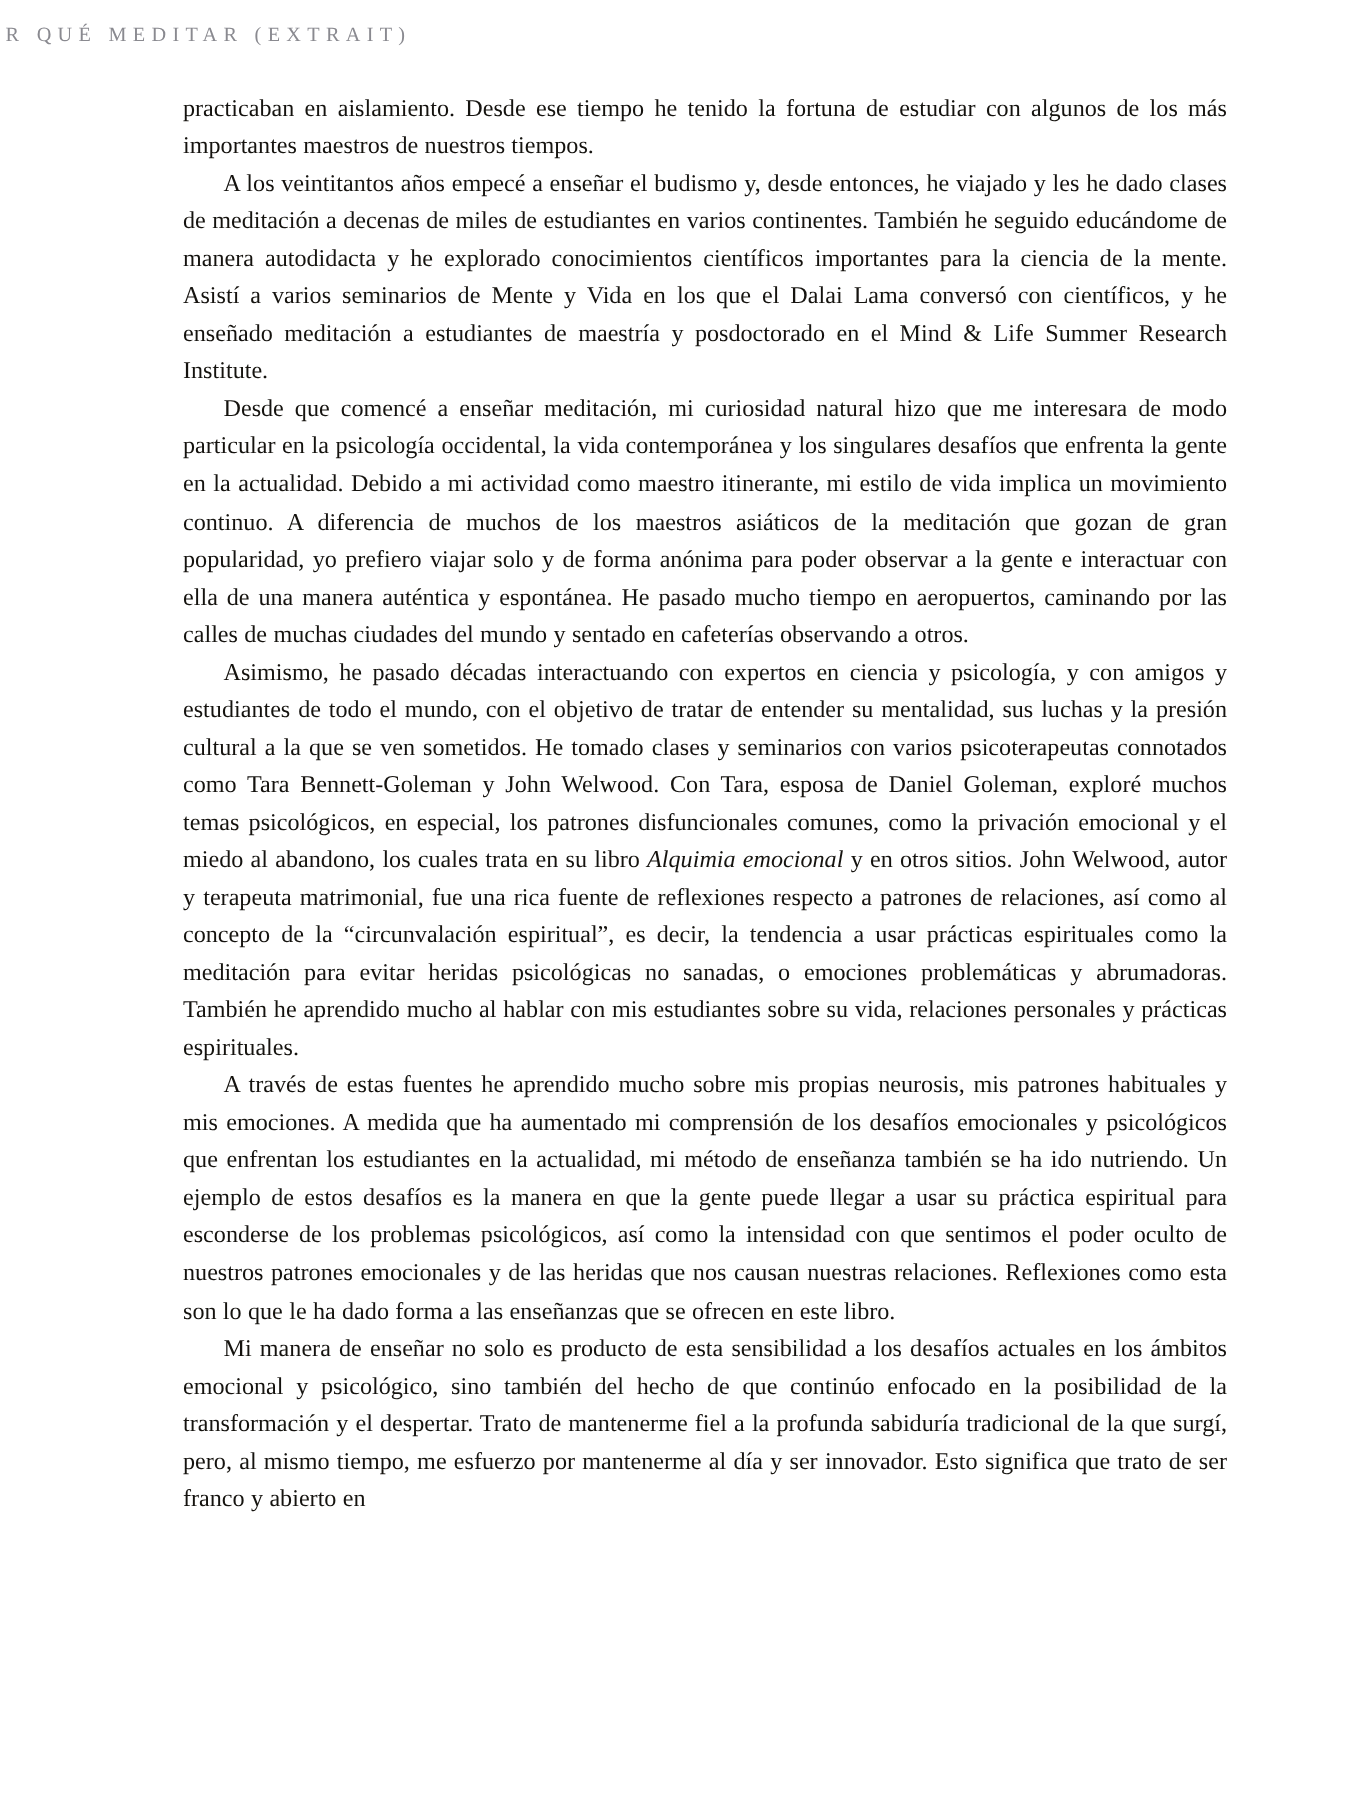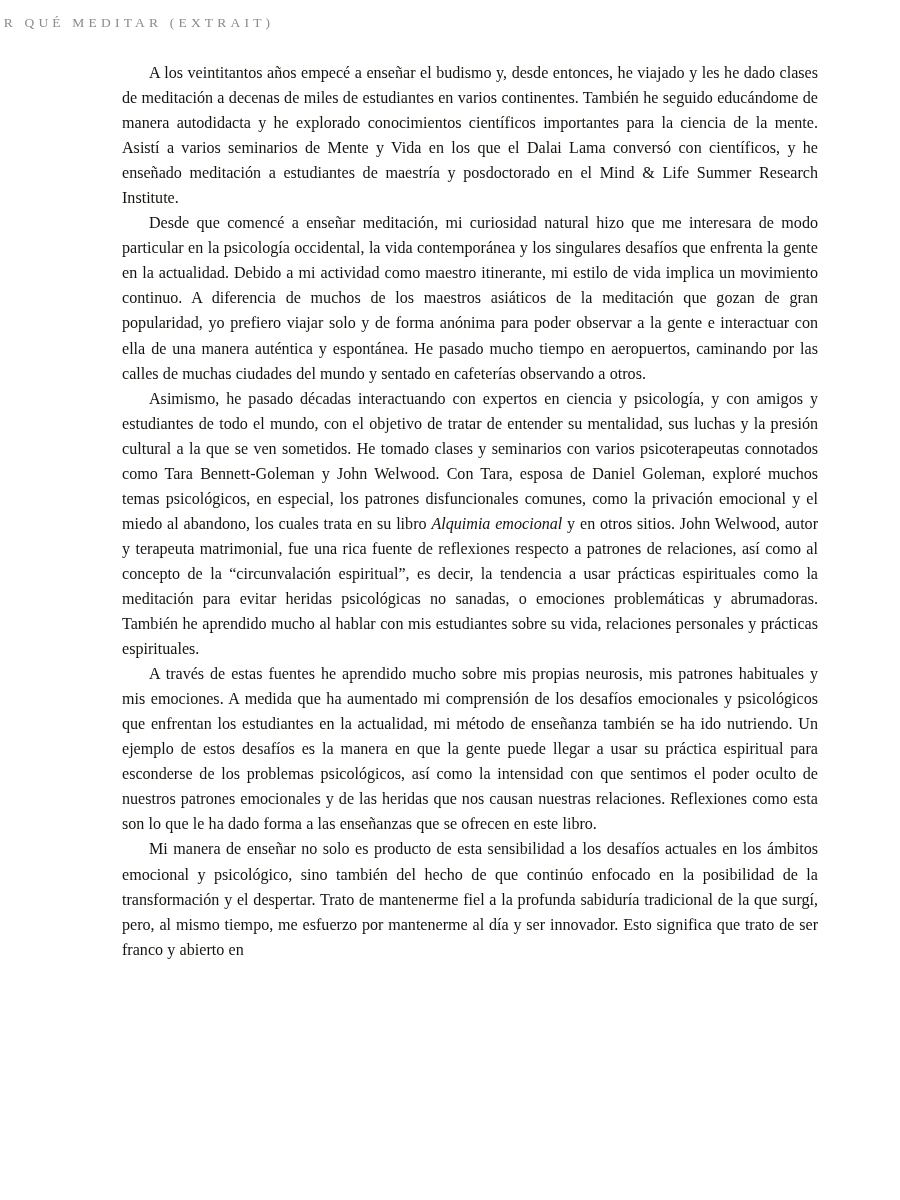--- a/index.html
+++ b/index.html
@@ -76,20 +76,21 @@
 </style>
 </head>
 <body>
 
 <div class="page">
 
   <div class="running-head">POR QUÉ MEDITAR (EXTRAIT)</div>
 
   <div class="text-column">
 
+    <p class="para no-indent">practicaban en aislamiento. Desde ese tiempo he tenido la fortuna de estudiar con algunos de los más importantes maestros de nuestros tiempos.</p>
 
     <p class="para">A los veintitantos años empecé a enseñar el budismo y, desde entonces, he viajado y les he dado clases de meditación a decenas de miles de estudiantes en varios continentes. También he seguido educándome de manera autodidacta y he explorado conocimientos científicos importantes para la ciencia de la mente. Asistí a varios seminarios de Mente y Vida en los que el Dalai Lama conversó con científicos, y he enseñado meditación a estudiantes de maestría y posdoctorado en el Mind &amp; Life Summer Research Institute.</p>
 
     <p class="para">Desde que comencé a enseñar meditación, mi curiosidad natural hizo que me interesara de modo particular en la psicología occidental, la vida contemporánea y los singulares desafíos que enfrenta la gente en la actualidad. Debido a mi actividad como maestro itinerante, mi estilo de vida implica un movimiento continuo. A diferencia de muchos de los maestros asiáticos de la meditación que gozan de gran popularidad, yo prefiero viajar solo y de forma anónima para poder observar a la gente e interactuar con ella de una manera auténtica y espontánea. He pasado mucho tiempo en aeropuertos, caminando por las calles de muchas ciudades del mundo y sentado en cafeterías observando a otros.</p>
 
     <p class="para">
       <span>Asimismo, he pasado décadas interactuando con expertos en ciencia y psicología, y con amigos y estudiantes de todo el mundo, con el objetivo de tratar de entender su mentalidad, sus luchas y la presión cultural a la que se ven sometidos. He tomado clases y seminarios con varios psicoterapeutas connotados como Tara Bennett-Goleman y John Welwood. Con Tara, esposa de Daniel Goleman, exploré muchos temas psicológicos, en especial, los patrones disfuncionales comunes, como la privación emocional y el miedo al abandono, los cuales trata en su libro </span><em class="title-italic">Alquimia emocional</em><span> y en otros sitios. John Welwood, autor y terapeuta matrimonial, fue una rica fuente de reflexiones respecto a patrones de relaciones, así como al concepto de la “circunvalación espiritual”, es decir, la tendencia a usar prácticas espirituales como la meditación para evitar heridas psicológicas no sanadas, o emociones problemáticas y abrumadoras. También he aprendido mucho al hablar con mis estudiantes sobre su vida, relaciones personales y prácticas espirituales.</span>
     </p>
 
     <p class="para">A través de estas fuentes he aprendido mucho sobre mis propias neurosis, mis patrones habituales y mis emociones. A medida que ha aumentado mi comprensión de los desafíos emocionales y psicológicos que enfrentan los estudiantes en la actualidad, mi método de enseñanza también se ha ido nutriendo. Un ejemplo de estos desafíos es la manera en que la gente puede llegar a usar su práctica espiritual para esconderse de los problemas psicológicos, así como la intensidad con que sentimos el poder oculto de nuestros patrones emocionales y de las heridas que nos causan nuestras relaciones. Reflexiones como esta son lo que le ha dado forma a las enseñanzas que se ofrecen en este libro.</p>

